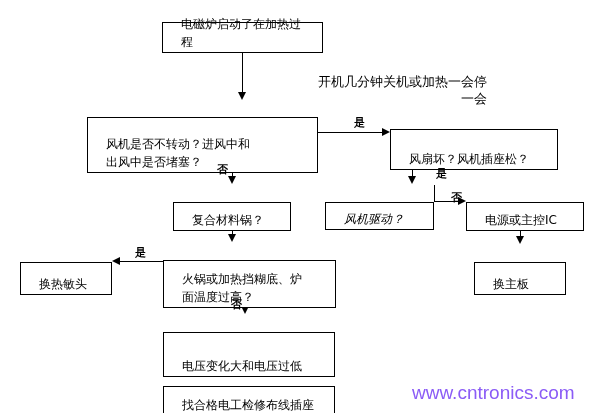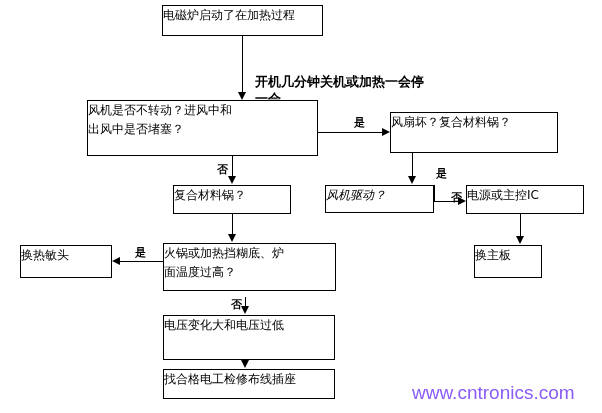--- a/index.html
+++ b/index.html
@@ -20,32 +20,33 @@
   }
   .node {
     position: absolute;
     box-sizing: border-box;
     border: 1px solid #000000;
     background: #ffffff;
     color: #000000;
     font-size: 12px;
     line-height: 1.55;
     display: flex;
-    align-items: flex-start;
-    padding: 0 0;
+    align-items: flex-end;
+    padding: 0 18px;
     white-space: pre-line;
     z-index: 3;
+    margin-top: 17px;
   }
   .freetext {
     position: absolute;
     color: #000000;
-    font-weight: bold;
+    font-weight: normal;
     font-size: 13px;
     line-height: 1.35;
-    text-align: left;
+    text-align: right;
     z-index: 2;
     white-space: pre-line;
   }
   .edge-label {
     position: absolute;
     color: #000000;
     font-weight: bold;
     font-size: 11px;
     line-height: 1;
     z-index: 4;
@@ -97,21 +98,21 @@
   <div class="node" style="left:162px; top:5px; width:161px; height:31px;">
     <span>电磁炉启动了在加热过程</span>
   </div>
 
   <div class="node" style="left:87px; top:100px; width:231px; height:56px;">
     <span>风机是否不转动？进风中和
 出风中是否堵塞？</span>
   </div>
 
   <div class="node" style="left:390px; top:112px; width:168px; height:41px;">
-    <span>风扇坏？复合材料锅？</span>
+    <span>风扇坏？风机插座松？</span>
   </div>
 
   <div class="node" style="left:173px; top:185px; width:118px; height:29px;">
     <span>复合材料锅？</span>
   </div>
 
   <div class="node" style="left:325px; top:185px; width:109px; height:28px;font-style:italic;">
     <span>风机驱动？</span>
   </div>
 
@@ -121,21 +122,21 @@
 
   <div class="node" style="left:20px; top:245px; width:92px; height:33px;">
     <span>换热敏头</span>
   </div>
 
   <div class="node" style="left:163px; top:243px; width:173px; height:48px;">
     <span>火锅或加热挡糊底、炉
 面温度过高？</span>
   </div>
 
-  <div class="node" style="left:474px; top:245px; width:68px; height:33px;">
+  <div class="node" style="left:474px; top:245px; width:92px; height:33px;">
     <span>换主板</span>
   </div>
 
   <div class="node" style="left:163px; top:315px; width:172px; height:45px;">
     <span>电压变化大和电压过低</span>
   </div>
 
   <div class="node" style="left:163px; top:369px; width:172px; height:30px;">
     <span>找合格电工检修布线插座</span>
   </div>

